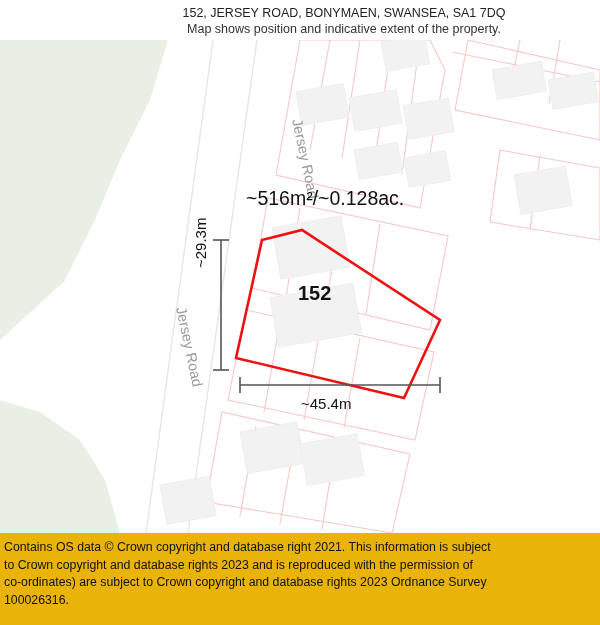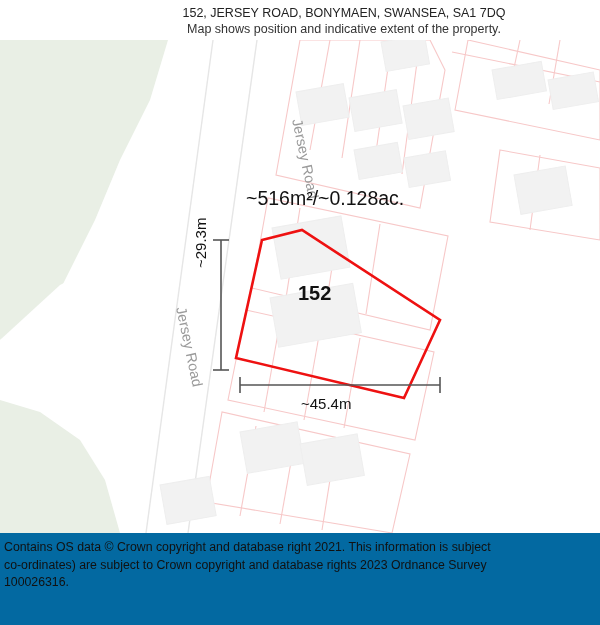--- a/index.html
+++ b/index.html
@@ -54,21 +54,21 @@
     position: absolute;
     top: 0;
     left: 0;
   }
   .footer {
     position: absolute;
     top: 533px;
     left: 0;
     width: 600px;
     height: 92px;
-    background: #0369a1;
+    background: #eab308;
     padding: 6px 4px 0 4px;
     box-sizing: border-box;
   }
   .footer-text {
     font-size: 12.3px;
     color: #111111;
     line-height: 17.5px;
     display: block;
   }
   .map-label {
@@ -203,17 +203,18 @@
     </svg>
 
     <span class="map-label" id="area-label">~516m²/~0.128ac.</span>
     <span class="map-label" id="plot-number">152</span>
     <span class="map-label" id="width-label">~45.4m</span>
     <span class="map-label" id="height-label">~29.3m</span>
   </div>
 
   <div class="footer">
     <span class="footer-text">Contains OS data © Crown copyright and database right 2021. This information is subject</span>
+    <span class="footer-text">to Crown copyright and database rights 2023 and is reproduced with the permission of</span>
     <span class="footer-text">co-ordinates) are subject to Crown copyright and database rights 2023 Ordnance Survey</span>
     <span class="footer-text">100026316.</span>
   </div>
 
 </div>
 
 </body></html>

